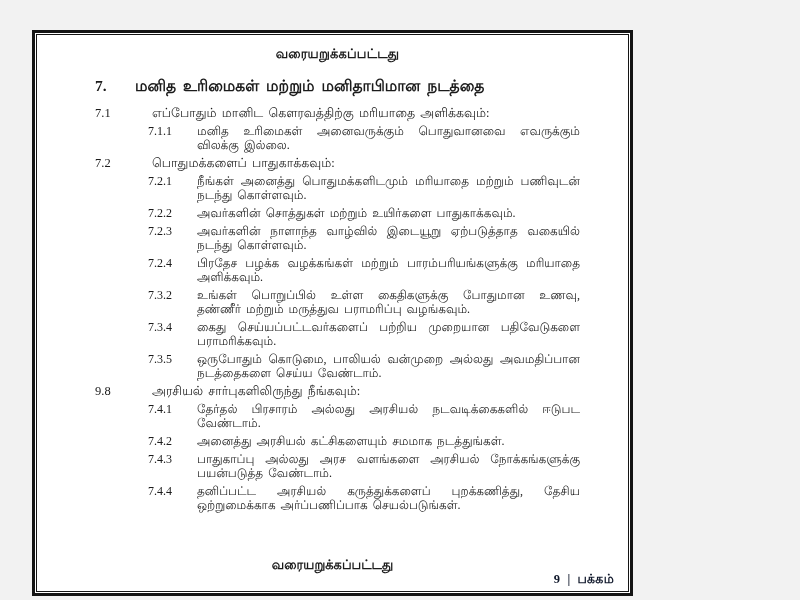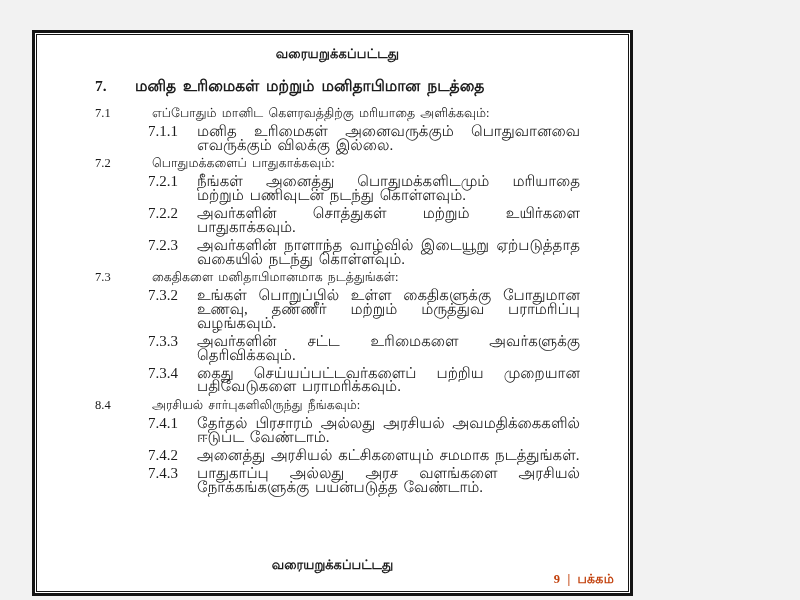--- a/index.html
+++ b/index.html
@@ -22,21 +22,21 @@
     text-align:center;font-weight:bold;font-size:13px;margin-top:3px;
     letter-spacing:.2px;
   }
   .heading{
     display:flex;font-weight:bold;font-size:15.5px;line-height:18px;
     margin-top:14px;margin-bottom:12px;word-spacing:3px;
   }
   .heading .num{flex:0 0 40px;}
   #clauses{width:100%;}
   .clause{
-    display:flex;font-size:15px;line-height:13.7px;margin-bottom:4.5px;
+    display:flex;font-size:12px;line-height:13.7px;margin-bottom:4.5px;
   }
   .clause .num{flex:0 0 57px;}
   .clause .txt{flex:1;text-align:justify;word-spacing:2px;font-family:Liberation Serif, serif;}
   .clause.l1{font-size:12.5px;}
   .clause.l2{margin-left:53px;}
   .clause.l2 .num{flex:0 0 49px;}
   .footer-center{
     position:absolute;bottom:17px;left:0;right:0;text-align:center;
     font-weight:bold;font-size:13px;
   }
@@ -79,55 +79,59 @@
             <span class="txt">நீங்கள் அனைத்து பொதுமக்களிடமும் மரியாதை மற்றும் பணிவுடன் நடந்து கொள்ளவும்.</span>
           </div>
           <div class="clause l2">
             <span class="num">7.2.2</span>
             <span class="txt">அவர்களின் சொத்துகள் மற்றும் உயிர்களை பாதுகாக்கவும்.</span>
           </div>
           <div class="clause l2">
             <span class="num">7.2.3</span>
             <span class="txt">அவர்களின் நாளாந்த வாழ்வில் இடையூறு ஏற்படுத்தாத வகையில் நடந்து கொள்ளவும்.</span>
           </div>
-          <div class="clause l1">
-            <span class="num">7.3</span>
-            <span class="txt">கைதிகளை மனிதாபிமானமாக நடத்துங்கள்:</span>
+          <div class="clause l2">
+            <span class="num">7.2.4</span>
+            <span class="txt">பிரதேச பழக்க வழக்கங்கள் மற்றும் பாரம்பரியங்களுக்கு மரியாதை அளிக்கவும்.</span>
           </div>
           <div class="clause l2">
             <span class="num">7.3.2</span>
             <span class="txt">உங்கள் பொறுப்பில் உள்ள கைதிகளுக்கு போதுமான உணவு, தண்ணீர் மற்றும் மருத்துவ பராமரிப்பு வழங்கவும்.</span>
           </div>
           <div class="clause l2">
-            <span class="num">7.3.3</span>
-            <span class="txt">அவர்களின் சட்ட உரிமைகளை அவர்களுக்கு தெரிவிக்கவும்.</span>
-          </div>
-          <div class="clause l2">
             <span class="num">7.3.4</span>
             <span class="txt">கைது செய்யப்பட்டவர்களைப் பற்றிய முறையான பதிவேடுகளை பராமரிக்கவும்.</span>
           </div>
+          <div class="clause l2">
+            <span class="num">7.3.5</span>
+            <span class="txt">ஒருபோதும் கொடுமை, பாலியல் வன்முறை அல்லது அவமதிப்பான நடத்தைகளை செய்ய வேண்டாம்.</span>
+          </div>
           <div class="clause l1">
-            <span class="num">8.4</span>
+            <span class="num">9.8</span>
             <span class="txt">அரசியல் சார்புகளிலிருந்து நீங்கவும்:</span>
           </div>
           <div class="clause l2">
             <span class="num">7.4.1</span>
-            <span class="txt">தேர்தல் பிரசாரம் அல்லது அரசியல் அவமதிக்கைகளில் ஈடுபட வேண்டாம்.</span>
+            <span class="txt">தேர்தல் பிரசாரம் அல்லது அரசியல் நடவடிக்கைகளில் ஈடுபட வேண்டாம்.</span>
           </div>
           <div class="clause l2">
             <span class="num">7.4.2</span>
             <span class="txt">அனைத்து அரசியல் கட்சிகளையும் சமமாக நடத்துங்கள்.</span>
           </div>
           <div class="clause l2">
             <span class="num">7.4.3</span>
             <span class="txt">பாதுகாப்பு அல்லது அரச வளங்களை அரசியல் நோக்கங்களுக்கு பயன்படுத்த வேண்டாம்.</span>
           </div>
+          <div class="clause l2">
+            <span class="num">7.4.4</span>
+            <span class="txt">தனிப்பட்ட அரசியல் கருத்துக்களைப் புறக்கணித்து, தேசிய ஒற்றுமைக்காக அர்ப்பணிப்பாக செயல்படுங்கள்.</span>
+          </div>
         </div>
 
       <div class="footer-center">வரையறுக்கப்பட்டது</div>
 
-      <div class="page-num" style="color: #c2410c;">
+      <div class="page-num" style="color: #0f172a;">
         <span>9</span><span class="sep">|</span><span>பக்கம்</span>
       </div>
 
     </div>
   </div>
 </div>
 
 </body></html>

